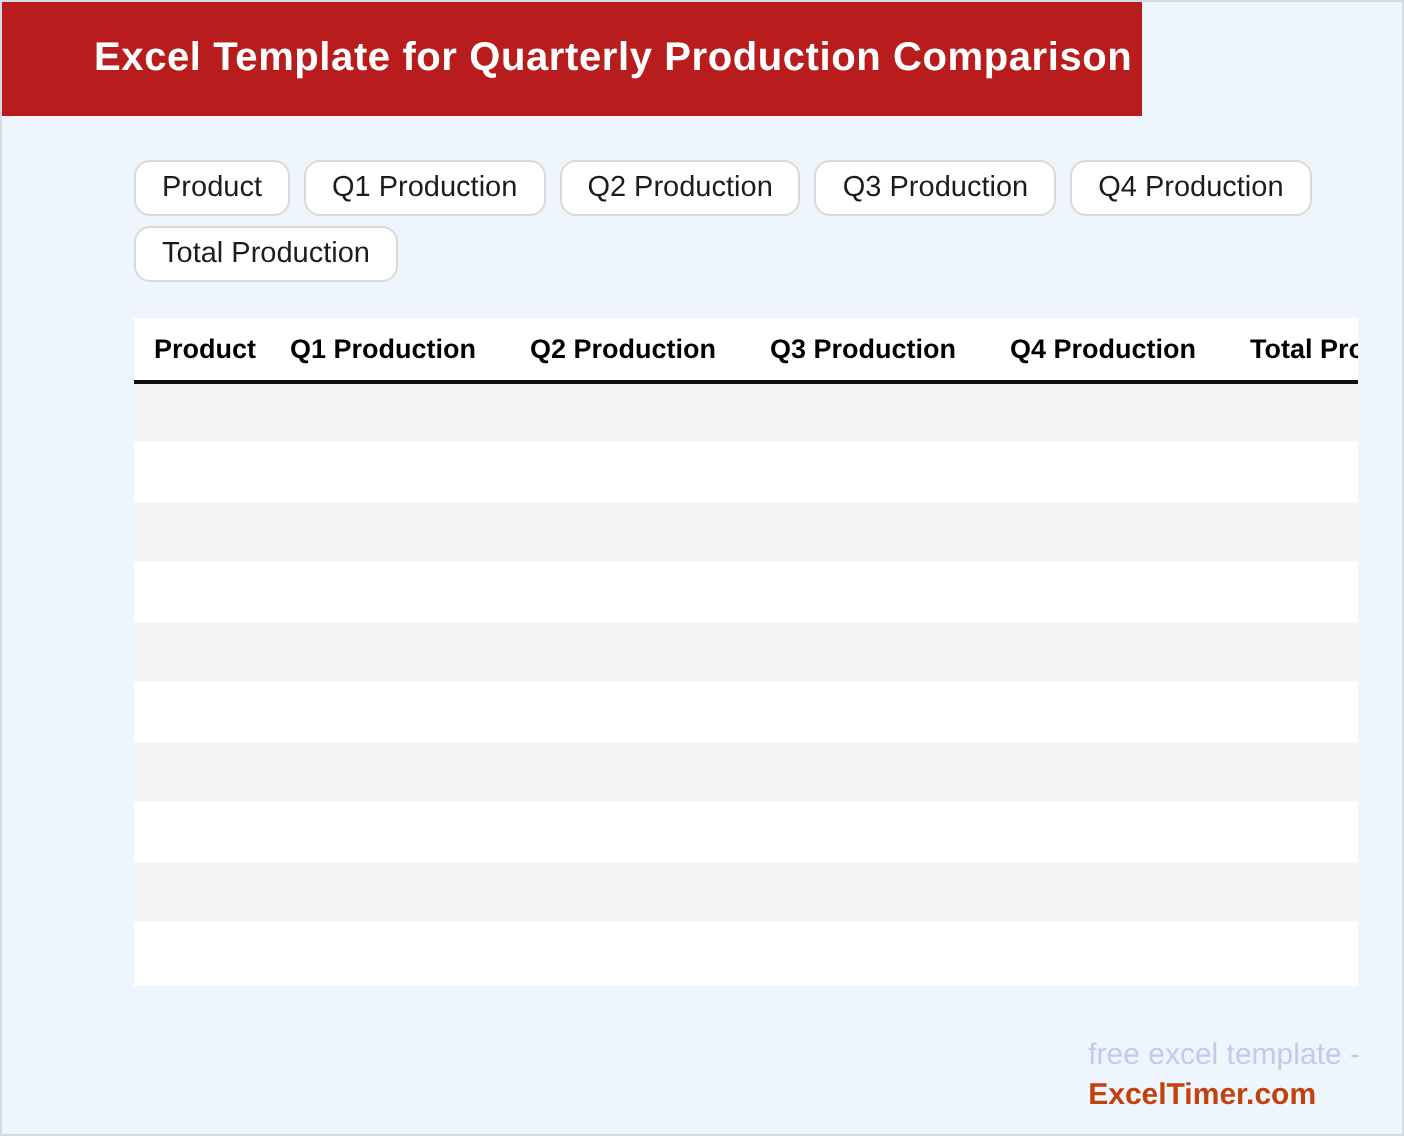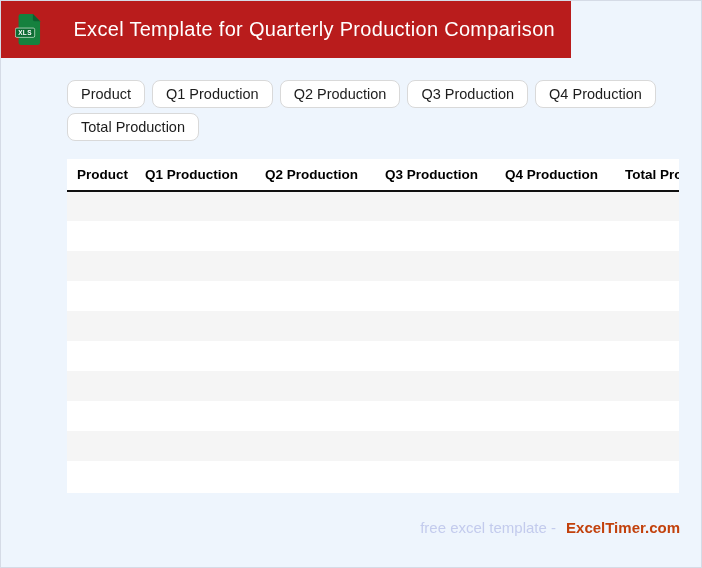--- a/index.html
+++ b/index.html
@@ -16,21 +16,21 @@
     overflow:hidden;
   }
   .banner {
     position:absolute; left:0; top:0;
     width:570px; height:57px;
     background:#b91c1c;
     display:flex; align-items:center;
     gap:16px; padding-left:14px;
   }
   .banner .title {
-    font-size:20px; font-weight:400;
+    font-size:20px; font-weight:700;
     color:#ffffff; letter-spacing:0.3px;
     margin:16px; white-space:nowrap;
   }
   .chips {
     position:absolute; left:66px; top:79px;
     display:flex; flex-direction:column; gap:5px;
   }
   .chip-row { display:flex; gap:7px; }
   .chip {
     background:#ffffff;
@@ -63,23 +63,24 @@
     white-space:nowrap;
     overflow:hidden;
   }
   thead th:first-child { padding-left:10px; }
   tbody tr { height:30px; }
   tbody tr:nth-child(odd)  { background:#f5f5f5; }
   tbody tr:nth-child(even) { background:#ffffff; }
   tbody td { padding:0; }
   .footer {
     position:absolute; right:21px; top:517px;
-    display:flex; align-items:baseline; gap:10px;
+    display:flex; align-items:baseline; 
     font-size:15px; line-height:20px;
     white-space:nowrap;
+    flex-direction:column;
   }
   .footer .tagline { color:#c3cbed; }
   .footer .brand   { color:#c2410c; font-weight:bold; cursor:pointer; }
 </style>
 </head>
 <body>
 
 <div class="page">
 
   <div class="banner">

